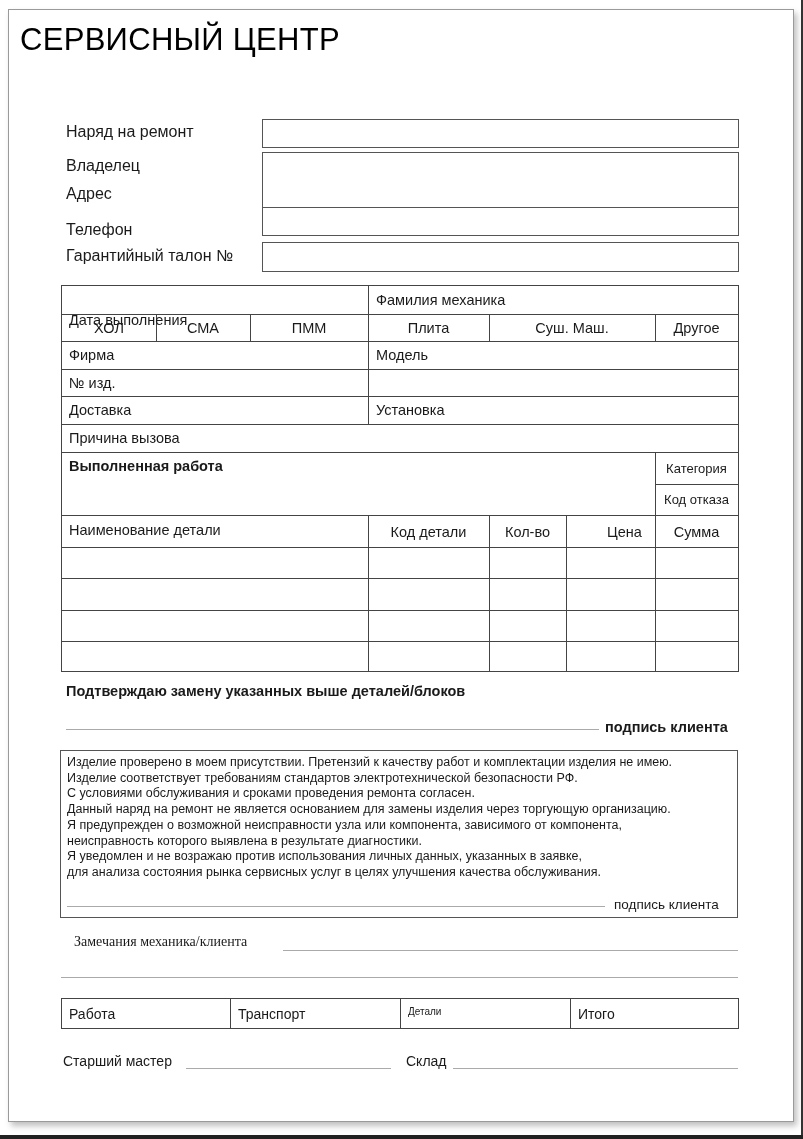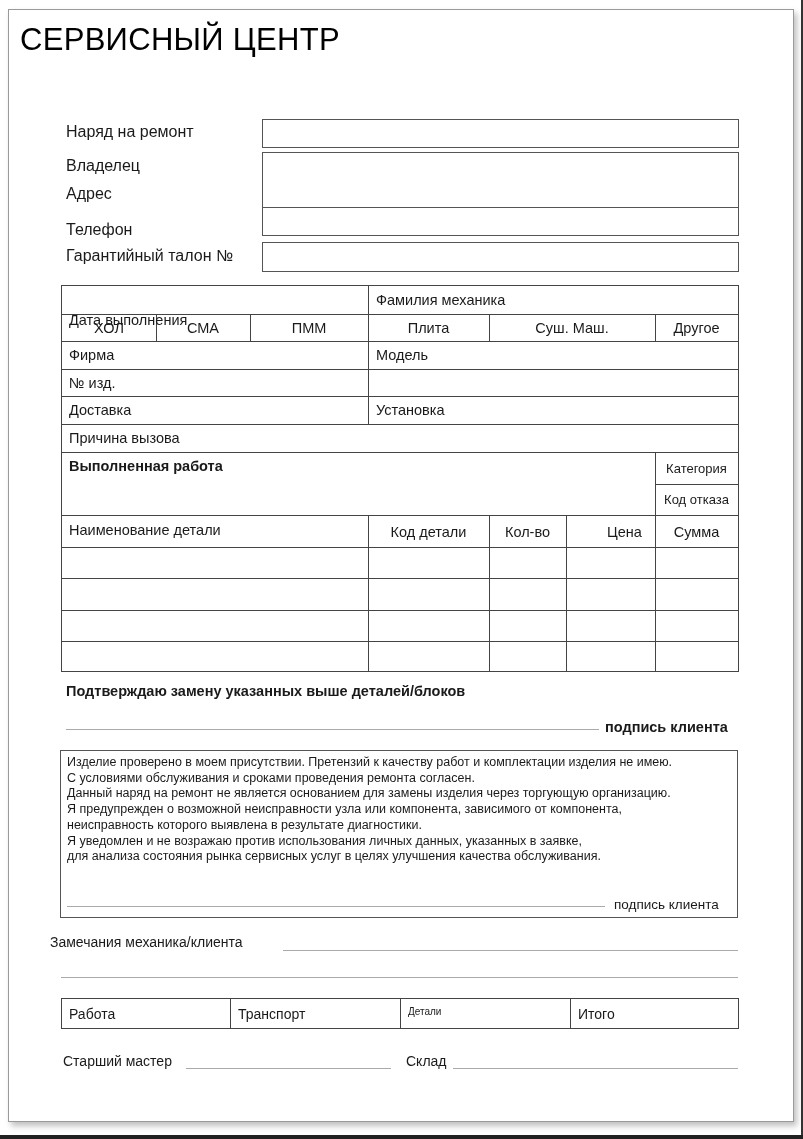--- a/index.html
+++ b/index.html
@@ -107,32 +107,33 @@
   <div class="cell" style="left:0;top:356px;width:676px;height:29px;"></div>
 </div>
 
 <div class="abs bold" style="left:66px;top:683px;font-size:14.5px;">Подтверждаю замену указанных выше деталей/блоков</div>
 <div class="line" style="left:66px;top:729px;width:533px;"></div>
 <div class="abs bold" style="left:605px;top:719px;font-size:14.5px;">подпись клиента</div>
 
 <div class="notice">
   <div style="position:absolute;left:6px;top:4px;">
     <p>Изделие проверено в моем присутствии. Претензий к качеству работ и комплектации изделия не имею.</p>
+    <p>Изделие соответствует требованиям стандартов электротехнической безопасности РФ.</p>
     <p>С условиями обслуживания и сроками проведения ремонта согласен.</p>
     <p>Данный наряд на ремонт не является основанием для замены изделия через торгующую организацию.</p>
     <p>Я предупрежден о возможной неисправности узла или компонента, зависимого от компонента,</p>
     <p>неисправность которого выявлена в результате диагностики.</p>
     <p>Я уведомлен и не возражаю против использования личных данных, указанных в заявке,</p>
     <p>для анализа состояния рынка сервисных услуг в целях улучшения качества обслуживания.</p>
   </div>
   <div class="line" style="left:6px;top:155px;width:538px;"></div>
   <div class="abs" style="left:553px;top:146px;font-size:13.5px;">подпись клиента</div>
 </div>
 
-<div class="abs" style="left:50px;top:934px;font-size:14px;">Замечания механика/клиента</div>
+<div class="abs" style="left:74px;top:934px;font-size:14px;font-family:Liberation Serif, serif;">Замечания механика/клиента</div>
 <div class="line" style="left:283px;top:950px;width:455px;"></div>
 <div class="line" style="left:61px;top:977px;width:677px;"></div>
 
 <div class="totals">
   <div class="v" style="left:168px;top:0;height:29px;"></div>
   <div class="v" style="left:338px;top:0;height:29px;"></div>
   <div class="v" style="left:508px;top:0;height:29px;"></div>
   <div class="cell" style="left:7px;top:7px;font-size:14px;">Работа</div>
   <div class="cell" style="left:176px;top:7px;font-size:14px;">Транспорт</div>
   <div class="cell" style="left:346px;top:7px;font-size:10px;">Детали</div>

